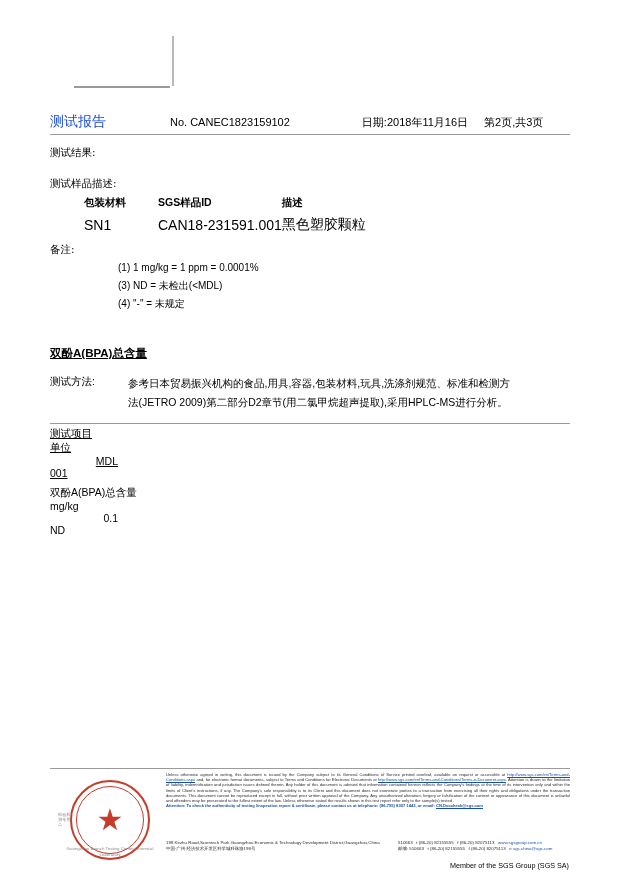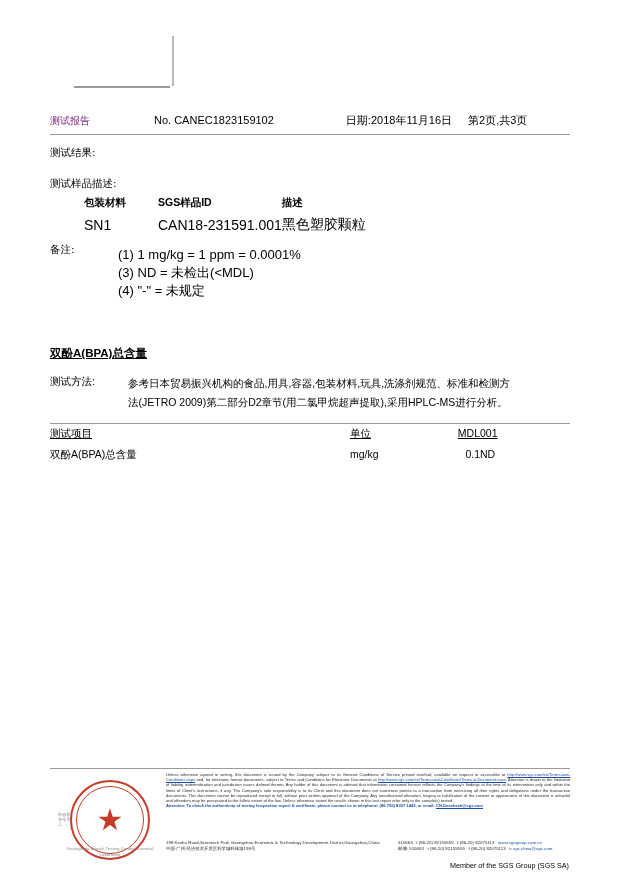--- a/index.html
+++ b/index.html
@@ -52,22 +52,22 @@
   
   .title-row {
     position: absolute;
     left: 50px;
     top: 113px;
     width: 520px;
     display: flex;
     align-items: baseline;
   }
   .doc-title {
-    font-size: 10px;
-    color: #701a75;
+    font-size: 14px;
+    color: #1d4ed8;
     font-family: Liberation Sans, sans-serif;
     white-space: nowrap;
   }
   .doc-no {
     font-size: 11px;
     color: #000;
     margin-left: 64px;
     white-space: nowrap;
   }
   .doc-date {
@@ -124,22 +124,22 @@
     font-size: 14px;
   }
   .col-a { width: 74px; }
   .col-b { width: 108px; }
   .col-c { width: 140px; }
 
   
   .notes {
     position: absolute;
     left: 118px;
-    top: 246px;
-    font-size: 13px;
+    top: 259px;
+    font-size: 10px;
     line-height: 18px;
     color: #000;
   }
   .notes div { white-space: nowrap; }
 
   
   .section-head {
     position: absolute;
     left: 50px;
     top: 346px;
@@ -178,20 +178,21 @@
   }
   .res .hr {
     width: 100%;
     height: 1px;
     background: #9b9b9b;
   }
   .res-row {
     display: flex;
     align-items: baseline;
     padding: 3px 0 4px 0;
+    flex-direction: column;
   }
   .res-c1 { width: 300px; }
   .res-c2 { width: 62px; text-align: left; }
   .res-c3 { width: 68px; text-align: right; }
   .res-c4 { width: 60px; text-align: left; }
   .res-head .res-c1,
   .res-head .res-c2,
   .res-head .res-c3,
   .res-head .res-c4 { text-decoration: underline; }
 

